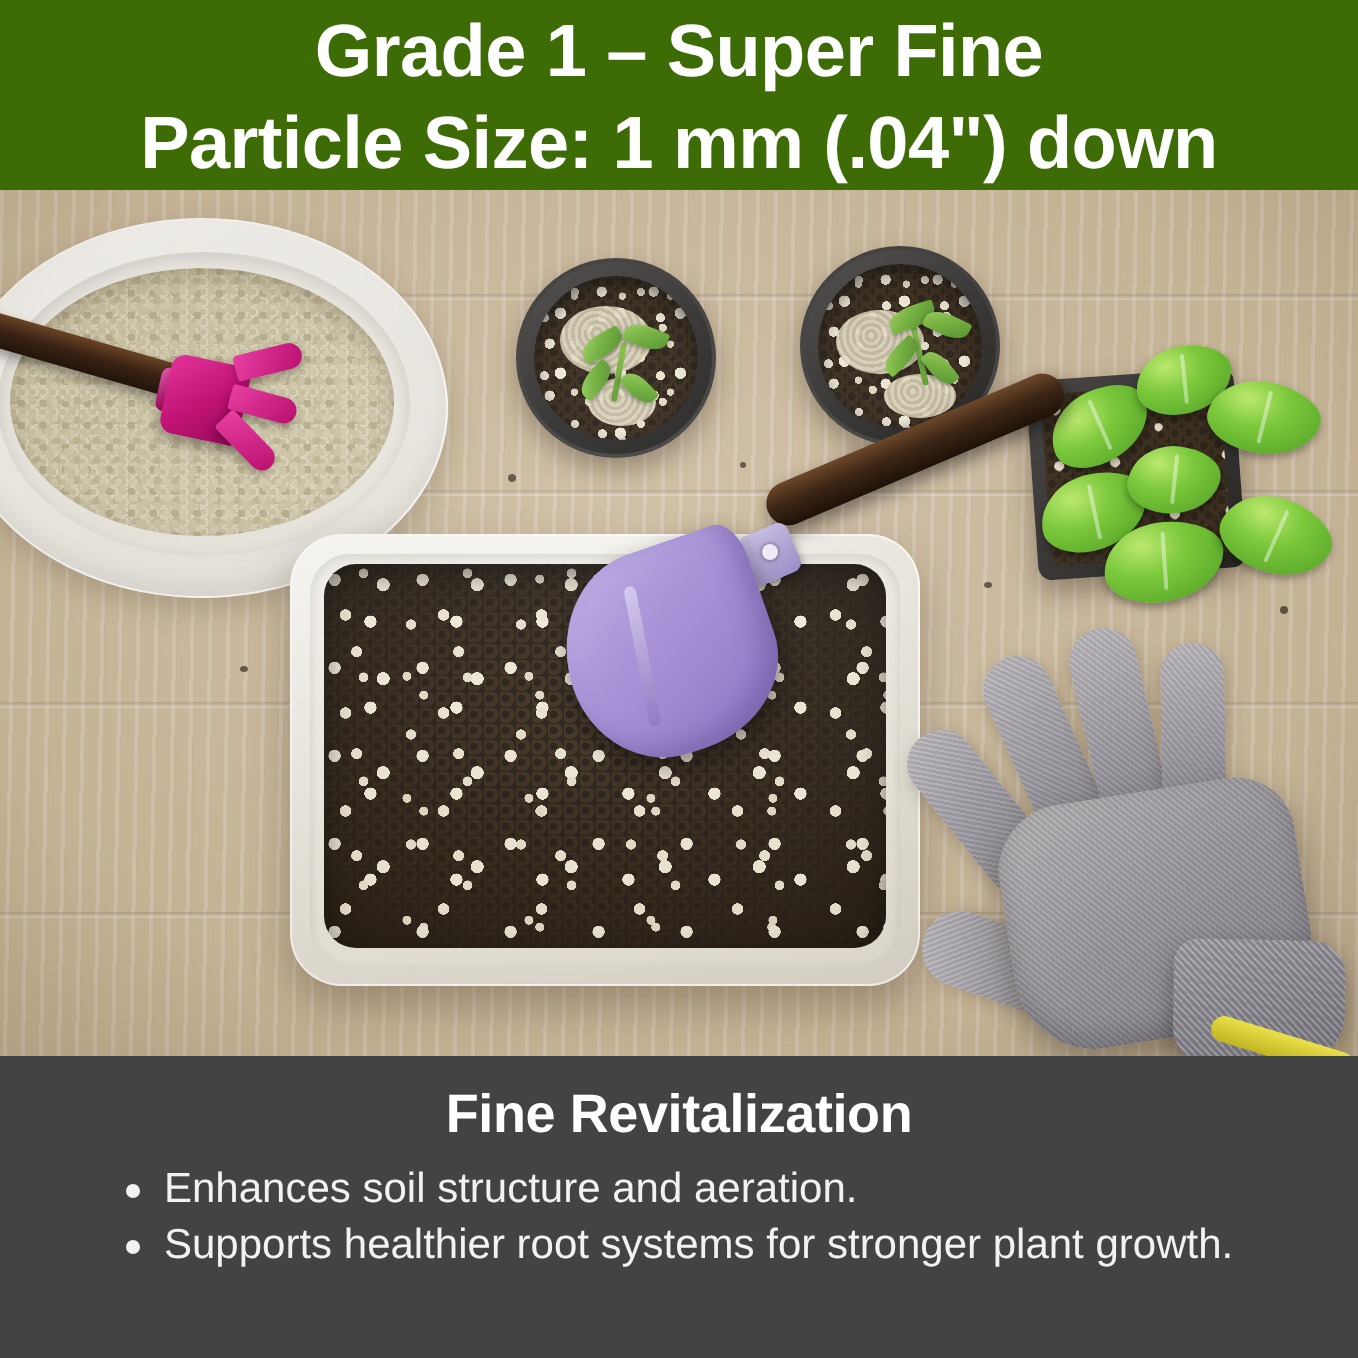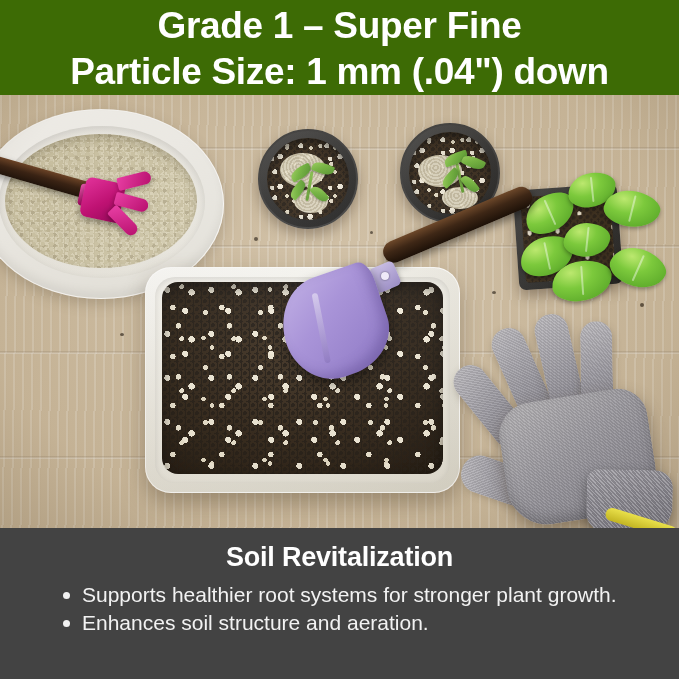--- a/index.html
+++ b/index.html
@@ -563,20 +563,20 @@
     <div class="speck" style="left:492px; top:196px; width:4px; height:3px;"></div>
     <div class="speck" style="left:254px; top:142px; width:4px; height:4px;"></div>
     <div class="speck" style="left:370px; top:136px; width:3px; height:3px;"></div>
     <div class="speck" style="left:120px; top:238px; width:4px; height:3px;"></div>
     <div class="speck" style="left:640px; top:208px; width:4px; height:4px;"></div>
 
     <div class="photo-vignette"></div>
   </div>
 
   <div class="footer-band">
-    <div class="footer-title">Soil Revitalization</div>
+    <div class="footer-title">Fine Revitalization</div>
     <ul class="benefit-list">
+      <li class="benefit-item">Enhances soil structure and aeration.</li>
       <li class="benefit-item">Supports healthier root systems for stronger plant growth.</li>
-      <li class="benefit-item">Enhances soil structure and aeration.</li>
     </ul>
   </div>
 
 </div>
 
 </body></html>

